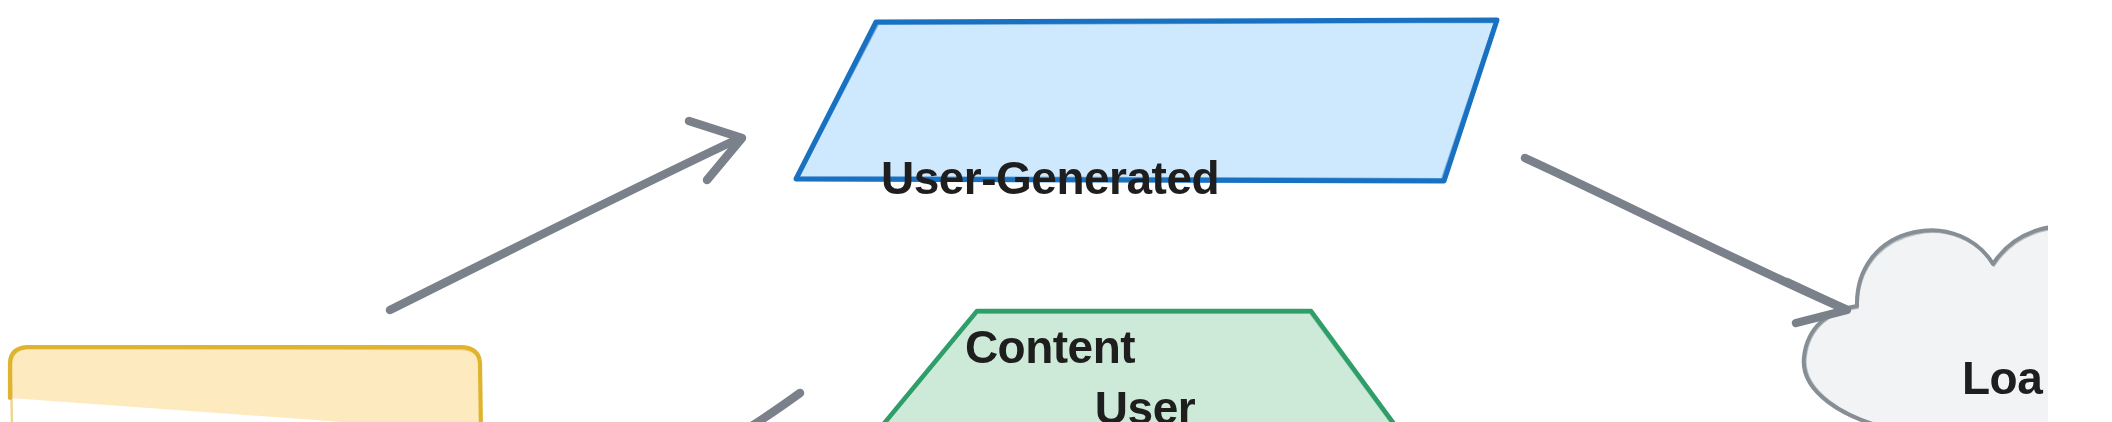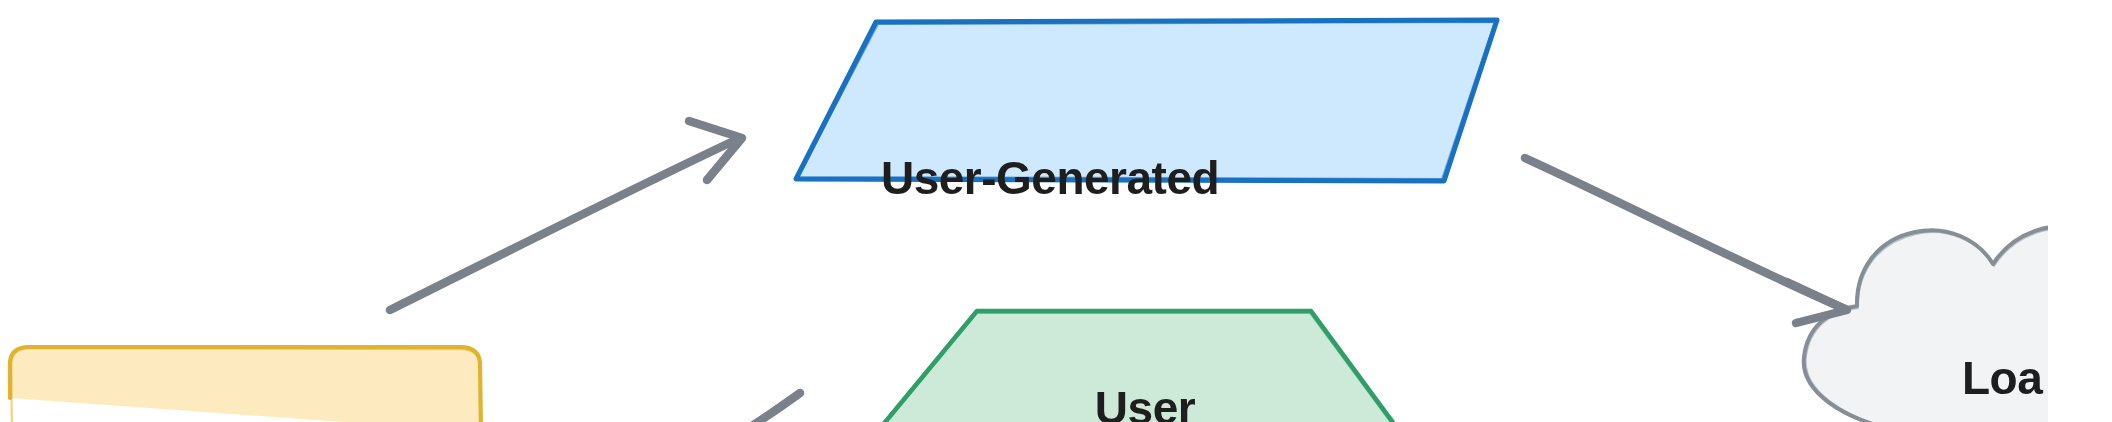--- a/index.html
+++ b/index.html
@@ -129,20 +129,21 @@
     </g>
 
     <g>
       <path d="M 742 432 C 762 420 782 406 800 393" fill="none" stroke="#7b818b" stroke-width="8.5" stroke-linecap="round"></path>
     </g>
 
   </svg>
 
   <div class="node-label lbl-ugc">
     <div>User-Generated</div>
+    <div>Content</div>
   </div>
 
   <div class="node-label lbl-user">
     <div>User</div>
   </div>
 
   <div class="node-label lbl-cloud">
     <div>Loa</div>
     
   </div>

